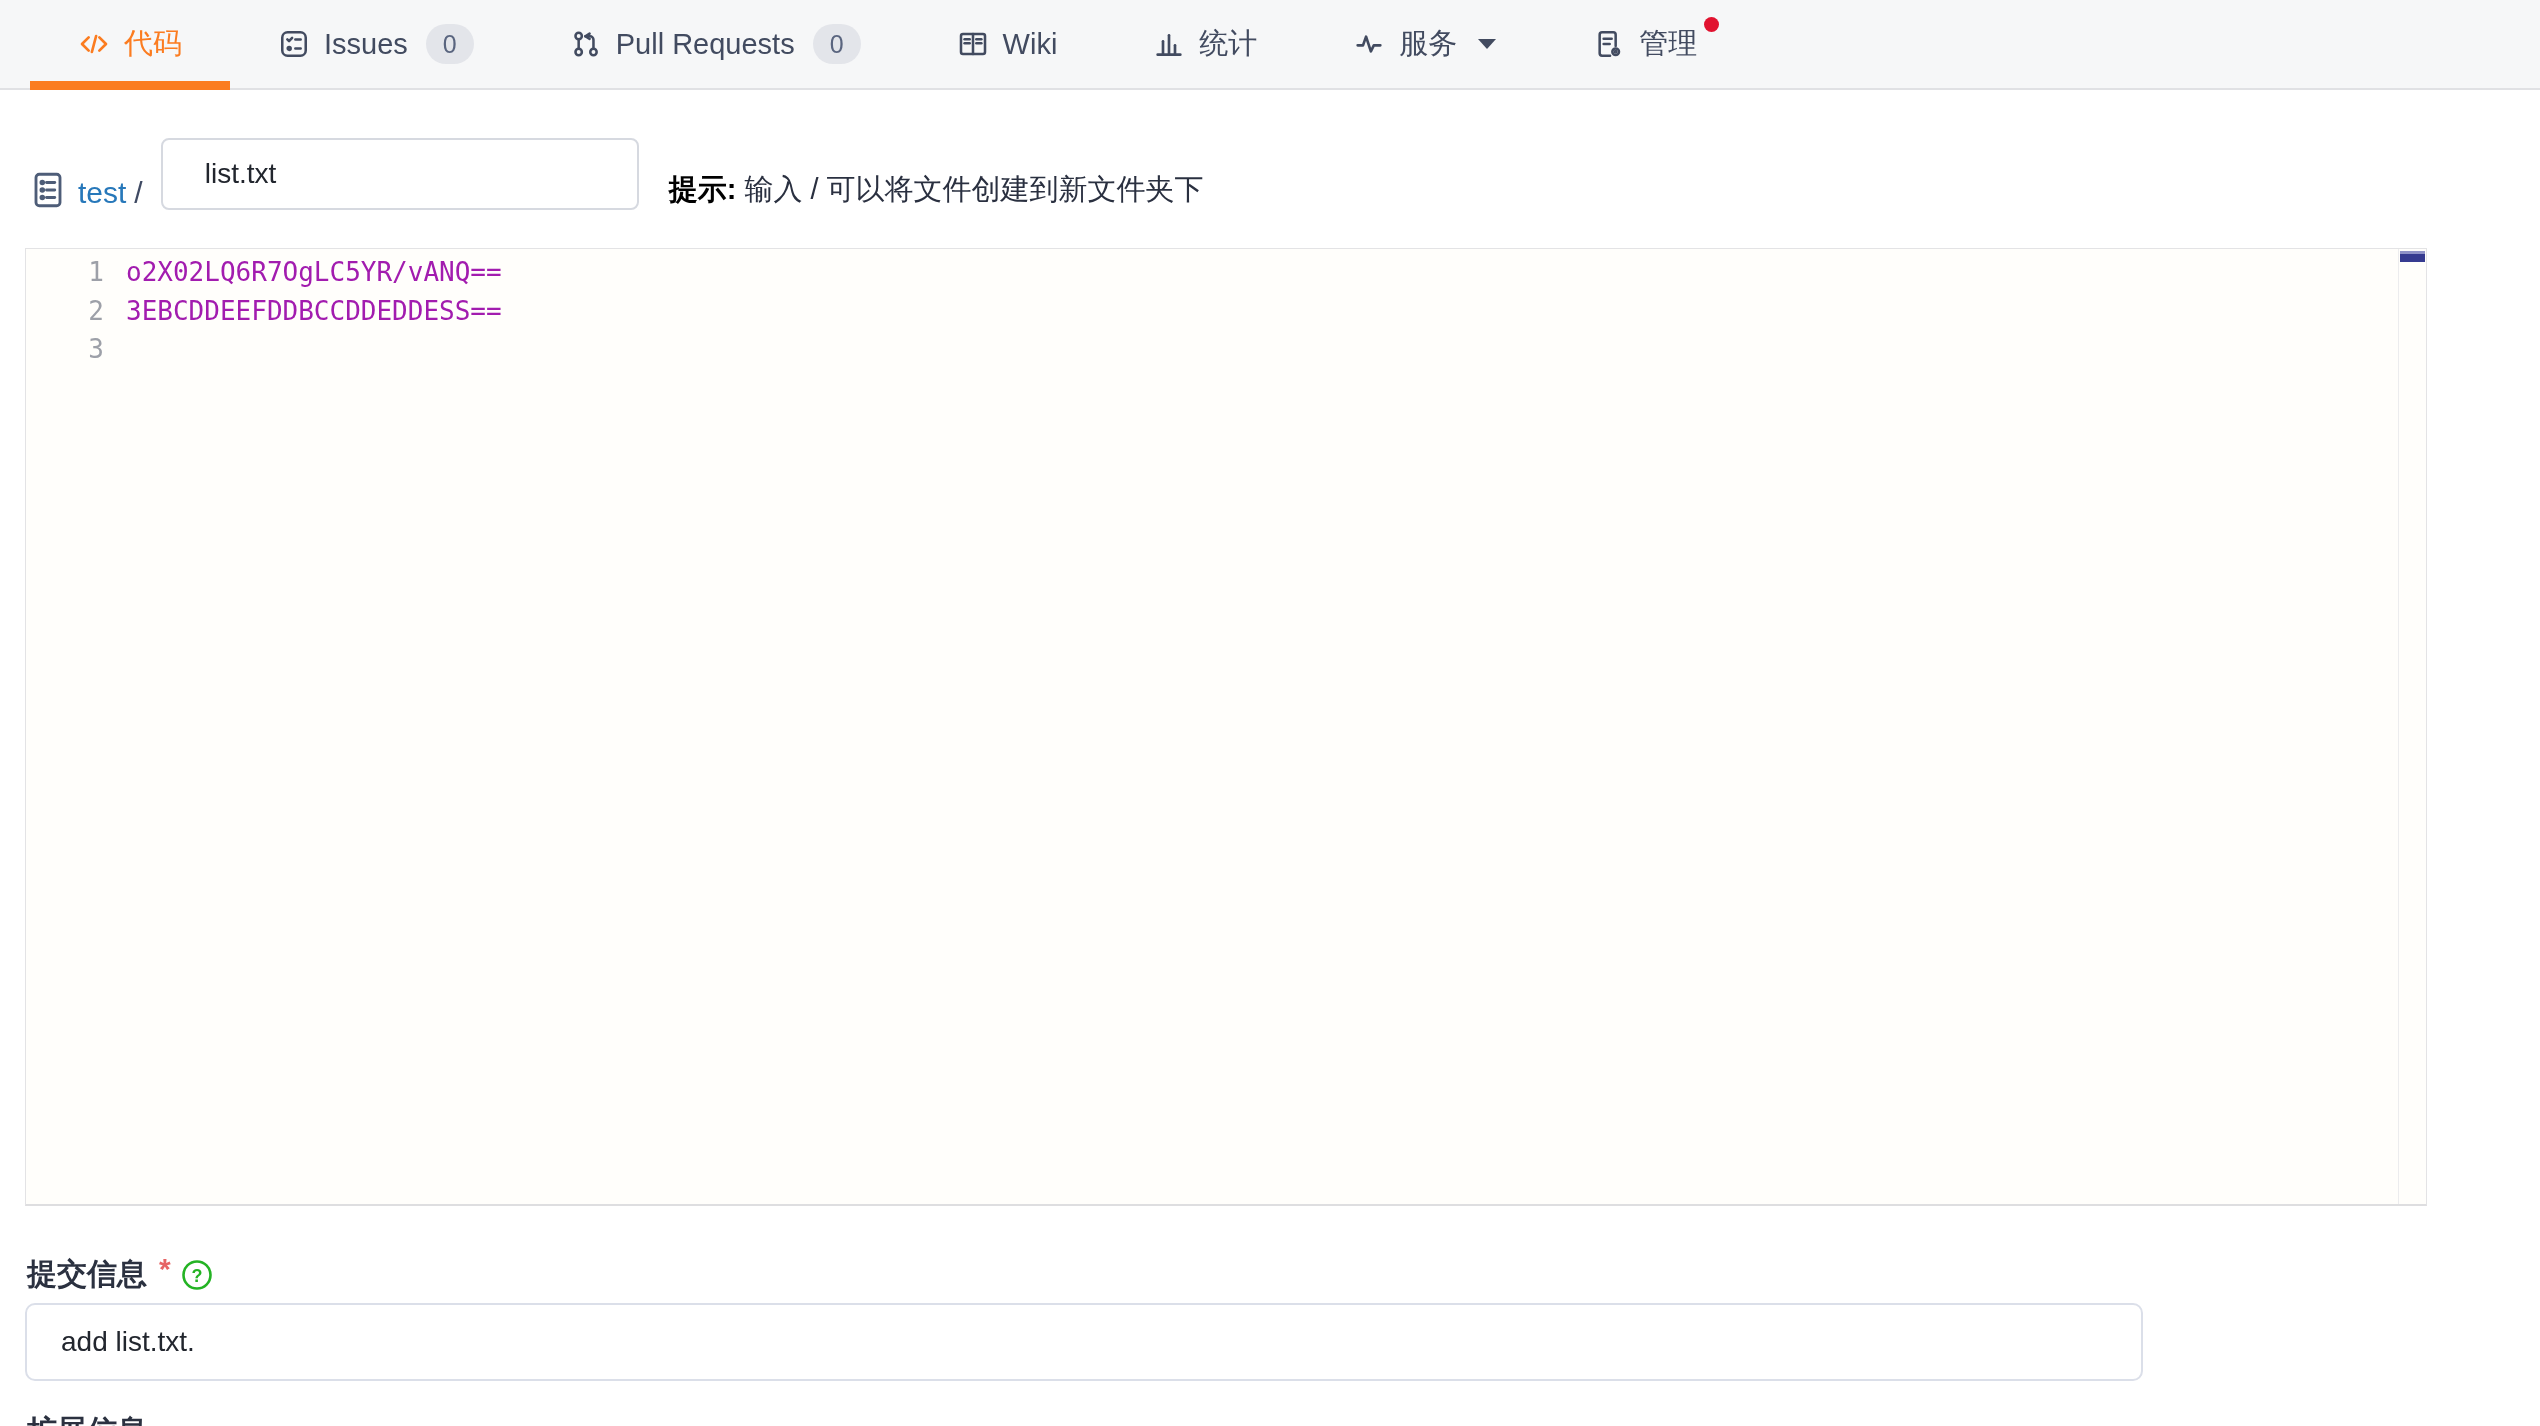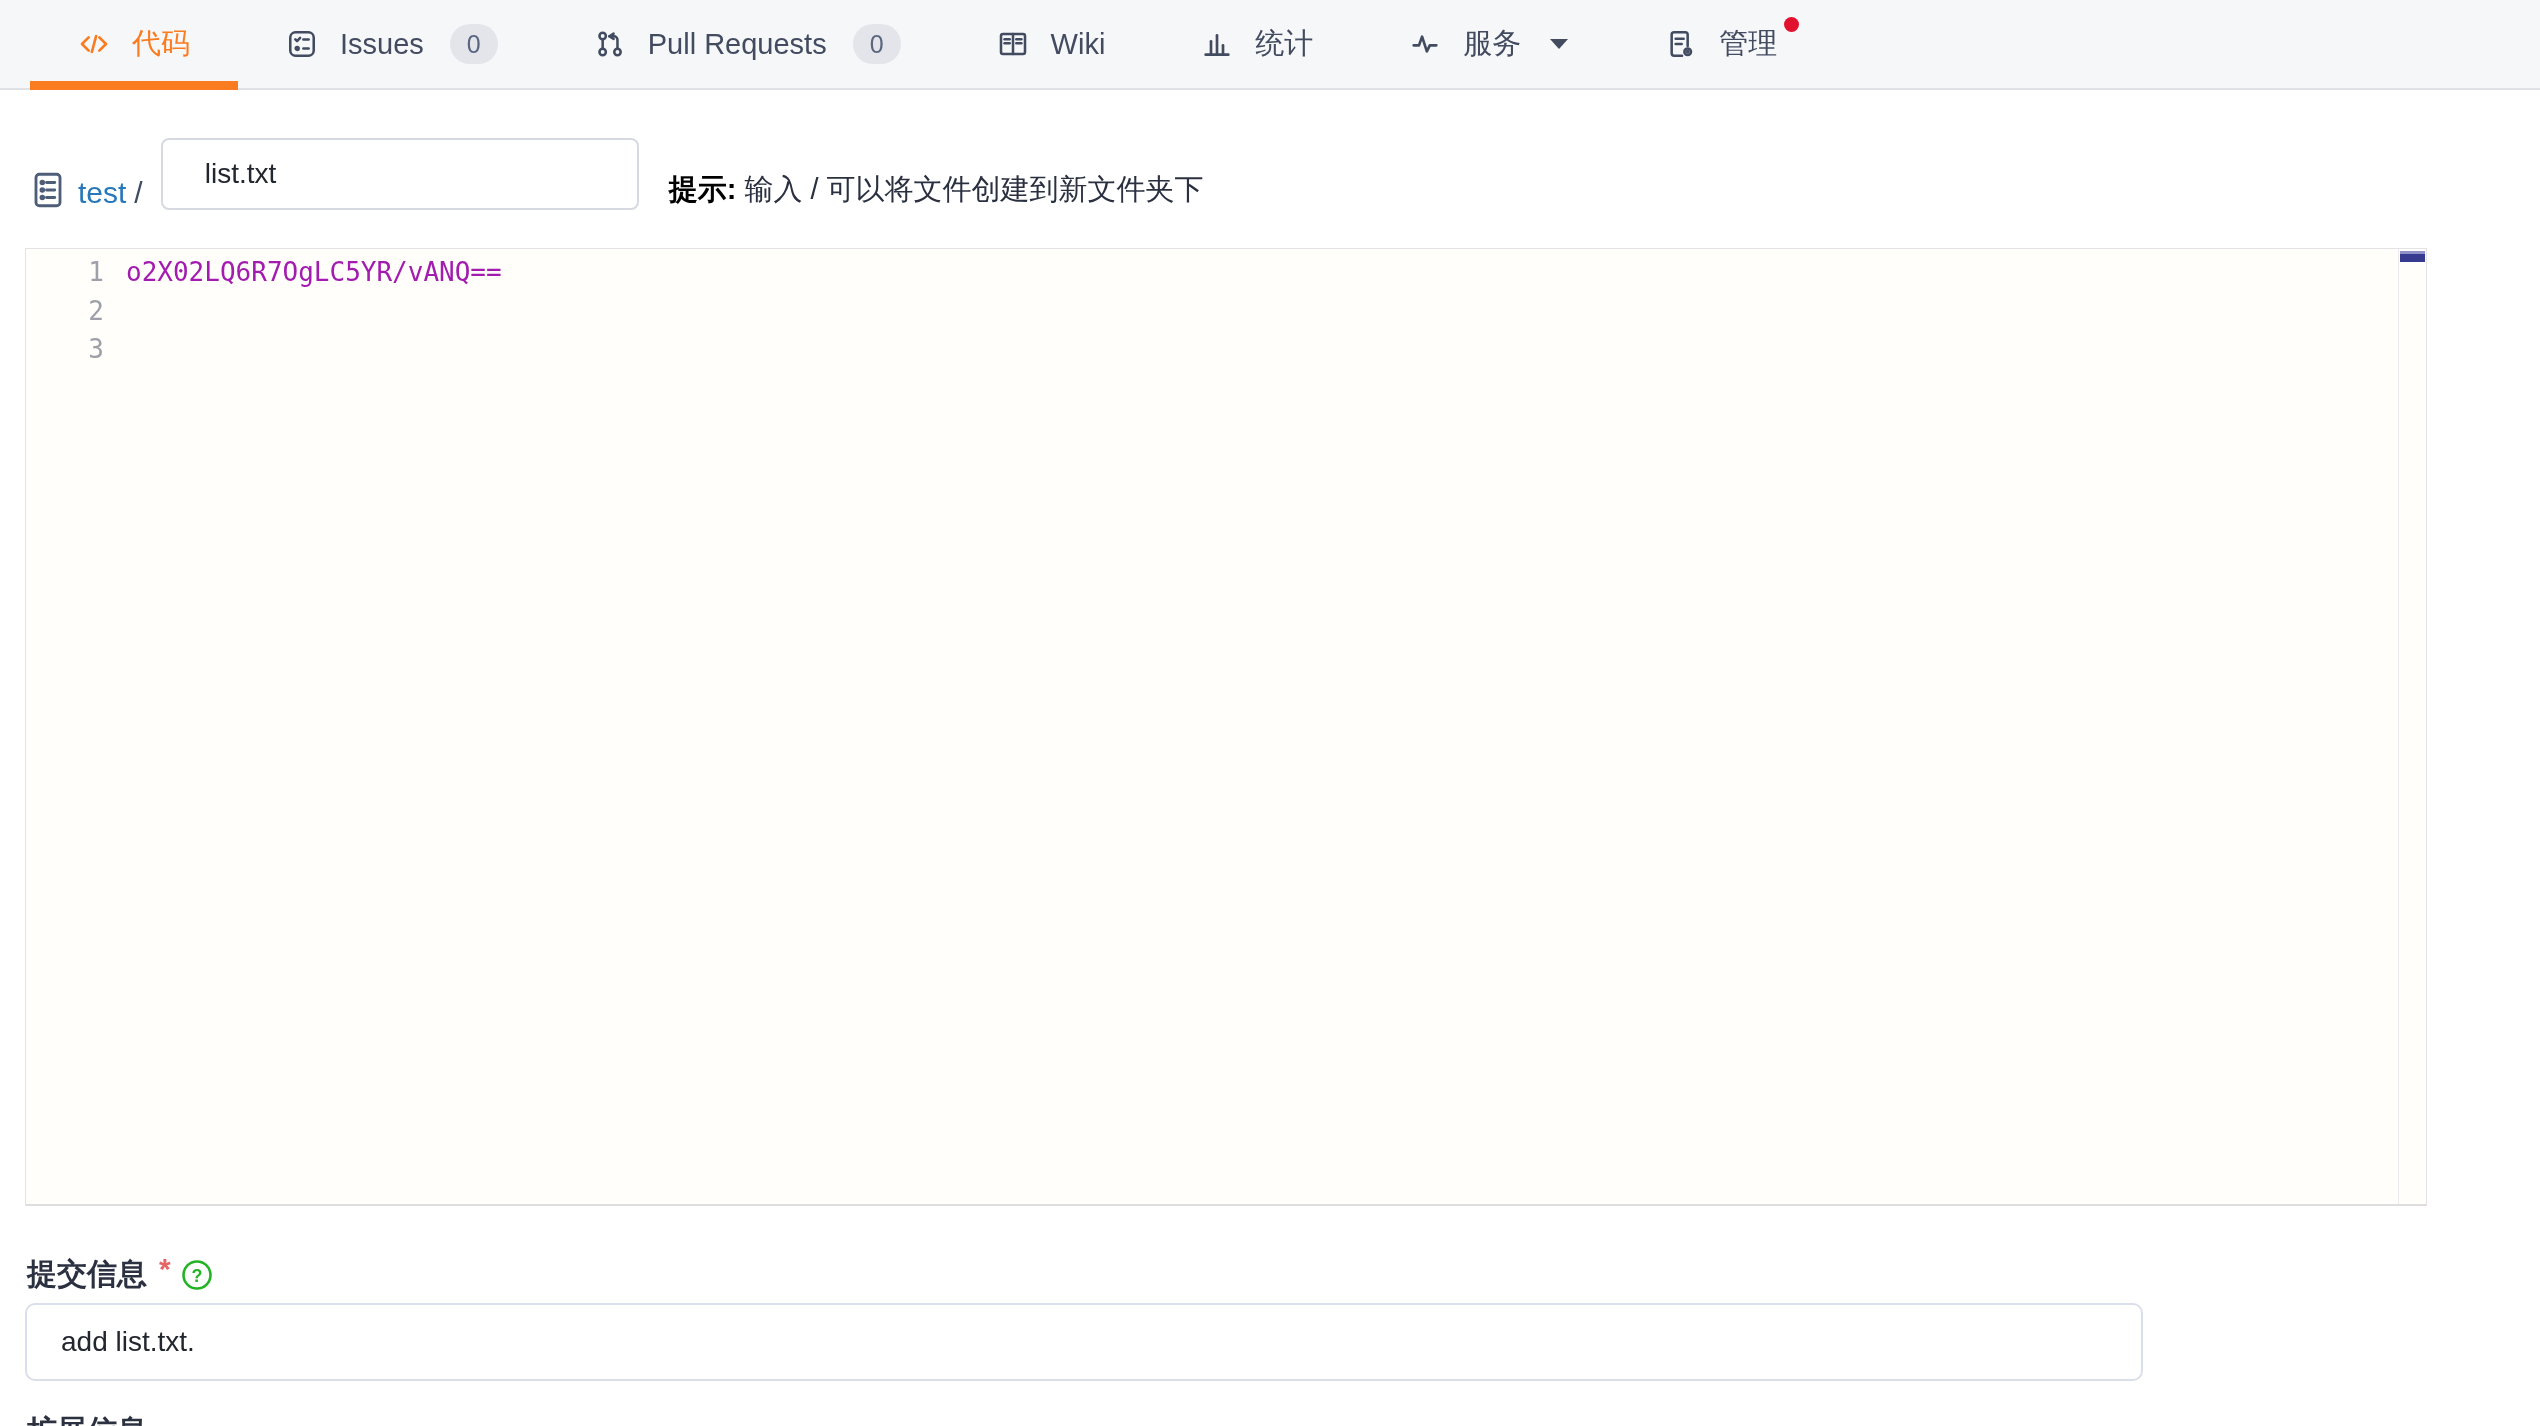--- a/index.html
+++ b/index.html
@@ -18,21 +18,21 @@
     background:#ffffff;
     font-family:"Liberation Sans",sans-serif;
     color:#2a3040;
   }
   
   .nav{
     height:90px;background:#f6f7f8;border-bottom:2px solid #e0e1e4;
     display:flex;align-items:stretch;padding-left:30px;
   }
   .tab{
-    display:flex;align-items:center;gap:22px;padding:0 48px;
+    display:flex;align-items:center;gap:14px;padding:0 48px;
     font-size:29px;color:var(--nav-text);position:relative;cursor:pointer;
     white-space:nowrap;
   }
   .tab .ticon{display:flex;align-items:center;}
   .tab.active{color:var(--accent-orange);}
   .tab.active .underline{
     position:absolute;left:0;right:0;bottom:-2px;height:9px;
     background:var(--accent-orange);
   }
   .badge{
@@ -220,20 +220,21 @@
 </div>
 
 <div class="editor">
   <div class="editor-lines">
     <div class="editor-line">
       <span class="line-num">1</span>
       <span class="line-code">o2X02LQ6R7OgLC5YR/vANQ==</span>
     </div>
     <div class="editor-line">
       <span class="line-num">2</span>
+      <span class="line-code">3EBCDDEEFDDBCCDDEDDESS==</span>
     </div>
     <div class="editor-line">
       <span class="line-num">3</span>
       <span class="line-code"></span>
     </div>
   </div>
   <div class="editor-scrollbar">
     <div class="thumb"></div>
   </div>
 </div>

